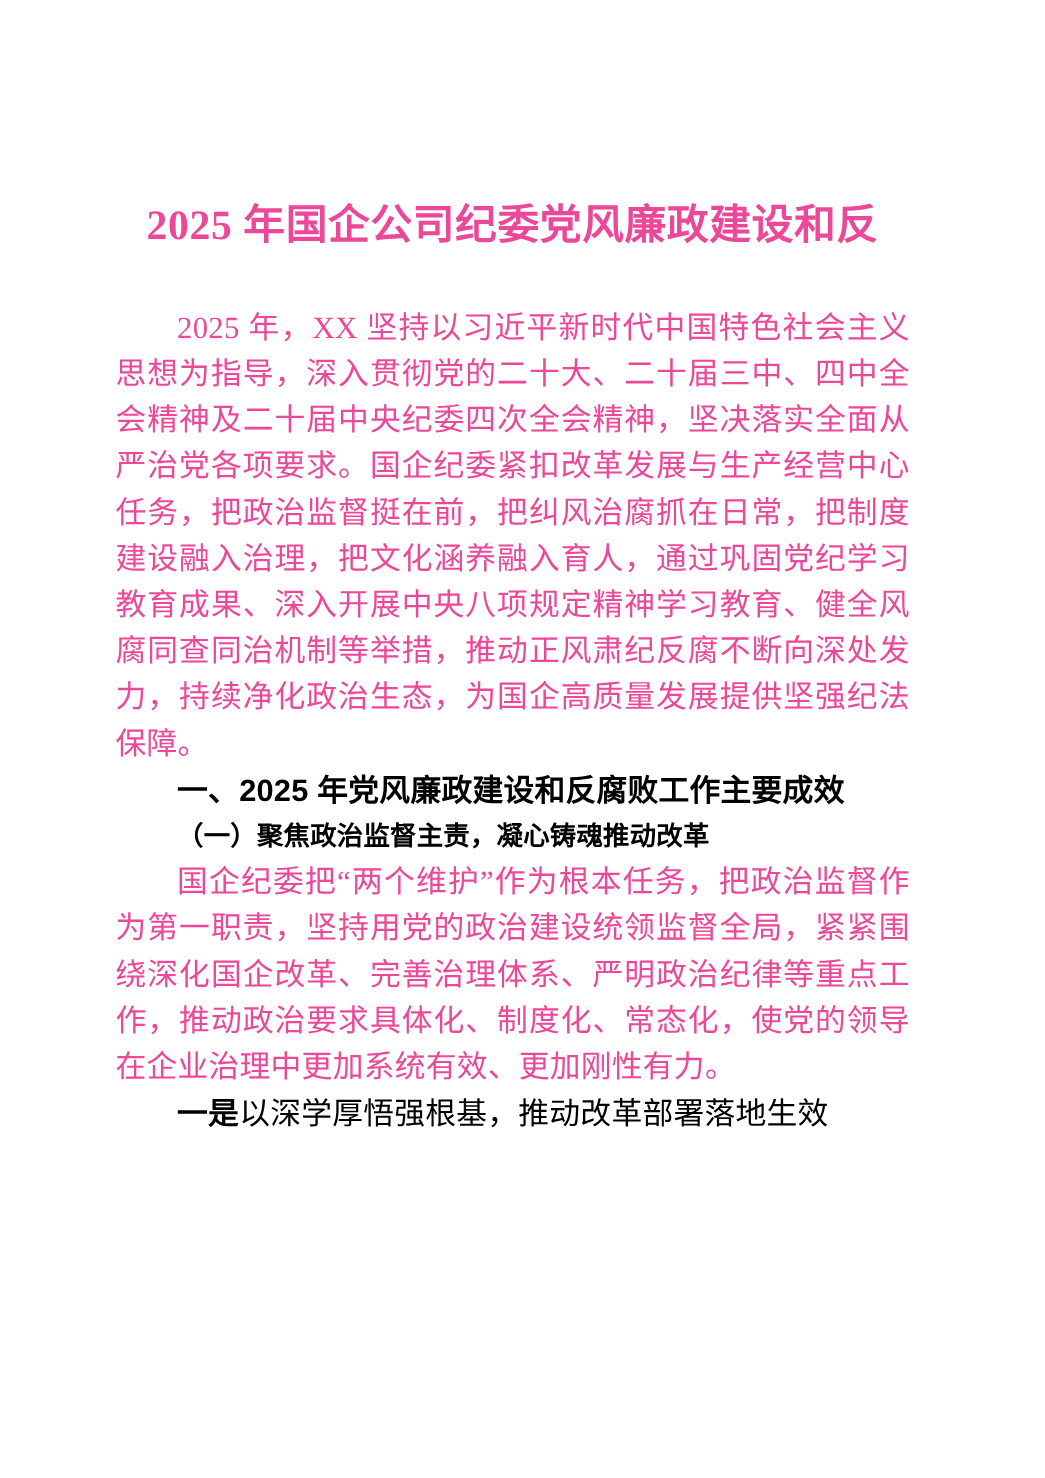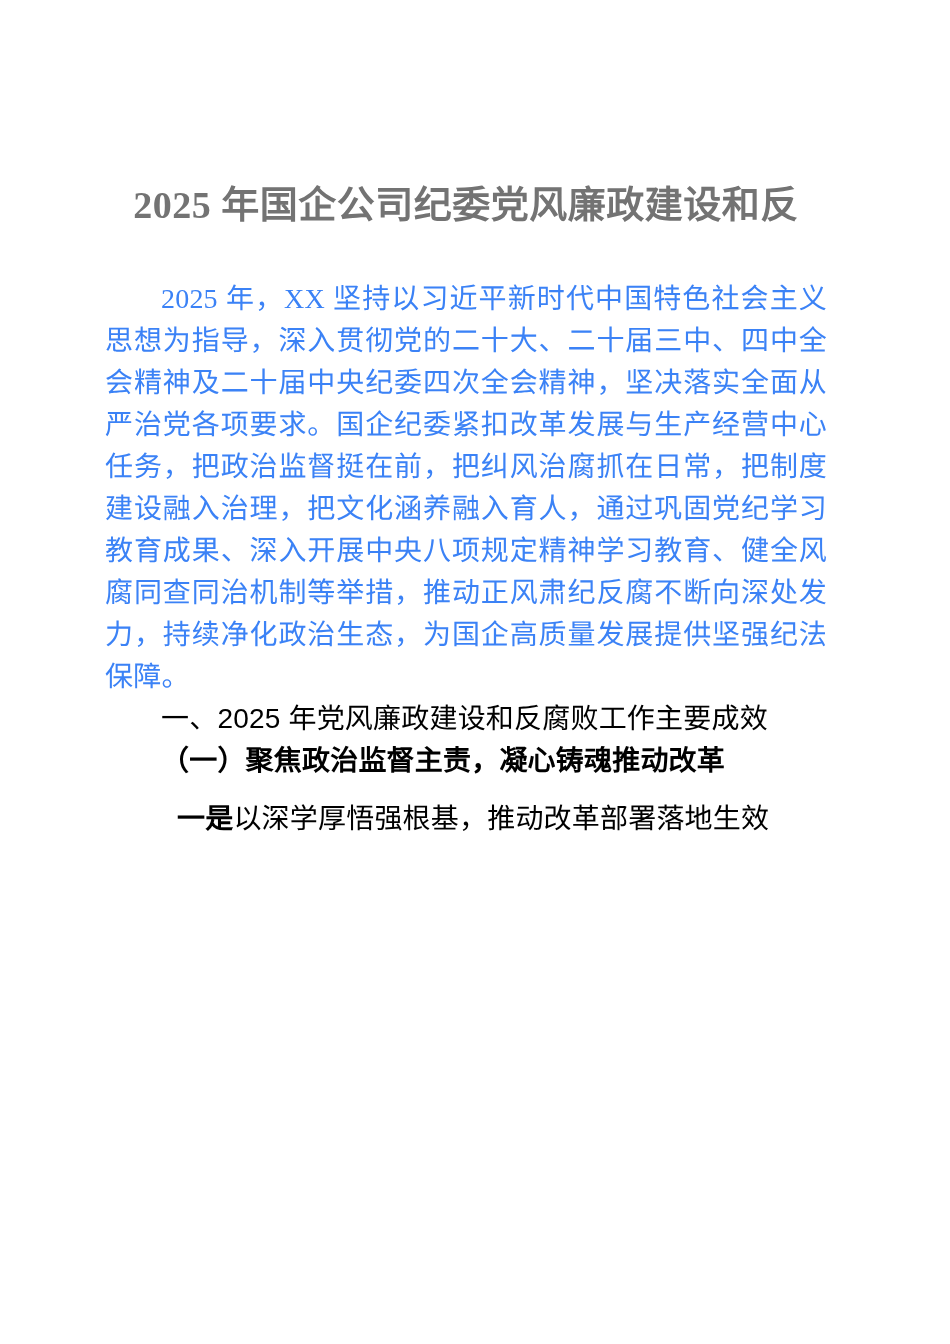--- a/index.html
+++ b/index.html
@@ -29,67 +29,67 @@
 
   
   .doc-title {
     font-family: "Liberation Serif", "DejaVu Serif", serif;
     font-weight: bold;
     font-size: 38px;
     line-height: 50px;
     text-align: center;
     letter-spacing: 0.5px;
     margin: 0 0 48px 0;
-    color: #737373;
+    color: #ec4899;
   }
 
   
   .para {
     font-family: "Liberation Serif", "DejaVu Serif", serif;
     font-size: 28px;
     line-height: 42px;
     text-align: justify;
     text-justify: inter-ideograph;
     text-indent: 56px;
     margin: 0;
-    color: #3b82f6;
+    color: #ec4899;
     letter-spacing: 0.2px;
   }
 
   
   .h1-cn {
     font-family: "Liberation Sans", "DejaVu Sans", sans-serif;
-    font-weight: normal;
+    font-weight: bold;
     font-size: 28px;
     line-height: 42px;
     text-indent: 56px;
     margin: 0;
     color: #000;
     letter-spacing: 0.2px;
   }
 
   
   .h2-cn {
     font-family: "Liberation Serif", "DejaVu Serif", serif;
     font-weight: bold;
-    font-size: 28px;
+    font-size: 24px;
     line-height: 42px;
     text-indent: 56px;
     margin: 0;
     color: #000;
     letter-spacing: 0.2px;
   }
 
   
   .h3-cn {
     font-family: "Liberation Serif", "DejaVu Serif", serif;
     font-size: 28px;
     line-height: 42px;
     text-indent: 56px;
-    margin: 16px;
+    margin: 0;
     color: #000;
     letter-spacing: 0.2px;
   }
   .h3-cn .lead {
     font-family: "Liberation Sans", "DejaVu Sans", sans-serif;
     font-weight: bold;
   }
 </style>
 </head>
 <body>
@@ -100,18 +100,19 @@
     <h1 class="doc-title">
       <span>2025 年国企公司纪委党风廉政建设和反</span><br>
     </h1>
 
     <p class="para">2025 年，XX 坚持以习近平新时代中国特色社会主义思想为指导，深入贯彻党的二十大、二十届三中、四中全会精神及二十届中央纪委四次全会精神，坚决落实全面从严治党各项要求。国企纪委紧扣改革发展与生产经营中心任务，把政治监督挺在前，把纠风治腐抓在日常，把制度建设融入治理，把文化涵养融入育人，通过巩固党纪学习教育成果、深入开展中央八项规定精神学习教育、健全风腐同查同治机制等举措，推动正风肃纪反腐不断向深处发力，持续净化政治生态，为国企高质量发展提供坚强纪法保障。</p>
 
     <p class="h1-cn">一、2025 年党风廉政建设和反腐败工作主要成效</p>
 
     <p class="h2-cn">（一）聚焦政治监督主责，凝心铸魂推动改革</p>
 
+    <p class="para">国企纪委把“两个维护”作为根本任务，把政治监督作为第一职责，坚持用党的政治建设统领监督全局，紧紧围绕深化国企改革、完善治理体系、严明政治纪律等重点工作，推动政治要求具体化、制度化、常态化，使党的领导在企业治理中更加系统有效、更加刚性有力。</p>
 
     <p class="h3-cn"><span class="lead">一是</span><span>以深学厚悟强根基，推动改革部署落地生效</span></p>
 
 
   </div>
 </div>
 
 </body></html>

